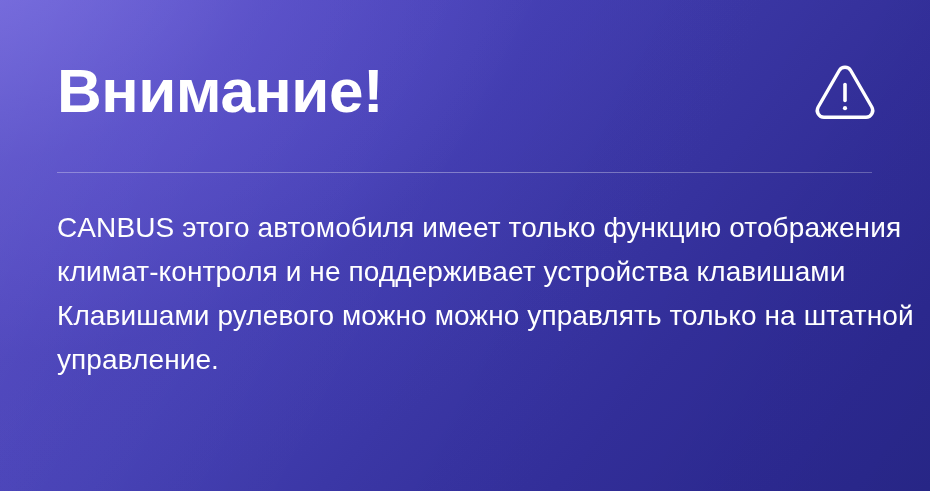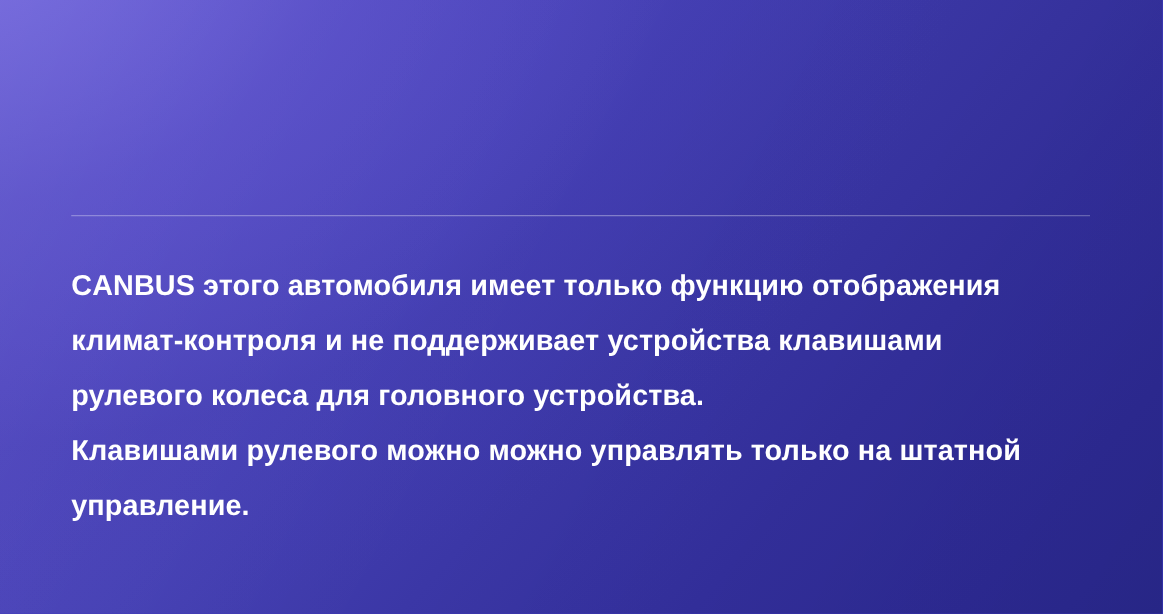--- a/index.html
+++ b/index.html
@@ -93,36 +93,53 @@
 
   .body-text {
     position: absolute;
     left: 57px;
     top: 206px;
     width: 830px;
   }
 
   .body-line {
     color: #ffffff;
-    font-size: 23px;
+    font-size: 28px;
     line-height: 44px;
-    font-weight: bold;
+    font-weight: normal;
     letter-spacing: 0.1px;
     white-space: nowrap;
   }
 </style>
 </head>
 <body>
 
 <div class="notice-card">
   <div class="sheen"></div>
 
+  <div class="title-row">
+    <h1 class="notice-title">Внимание!</h1>
+
+    <svg class="warn-icon" viewBox="0 0 62 58" aria-hidden="true">
+      <path d="M31 5.2
+               c-2.35 0 -4.5 1.22 -5.72 3.3
+               L4.2 45.0
+               c-1.22 2.12 -1.22 4.7 0.0 6.8
+               c1.22 2.1 3.4 3.4 5.8 3.4
+               h42.0
+               c2.4 0 4.58 -1.3 5.8 -3.4
+               c1.22 -2.1 1.22 -4.68 0.0 -6.8
+               L36.72 8.5
+               C35.5 6.42 33.35 5.2 31 5.2 Z" fill="none" stroke="#ffffff" stroke-width="3.4" stroke-linejoin="round" stroke-linecap="round"></path>
+      <line x1="31" y1="22.5" x2="31" y2="38.5" stroke="#ffffff" stroke-width="3.6" stroke-linecap="round"></line>
+      <circle cx="31" cy="46.2" r="2.1" fill="#ffffff"></circle>
+    </svg>
+  </div>
 
   <div class="divider"></div>
 
   <div class="body-text">
     <div class="body-line">CANBUS этого автомобиля имеет только функцию отображения</div>
     <div class="body-line">климат-контроля и не поддерживает устройства клавишами</div>
-    <div class="body-line">рулевого колеса для головного устройства.</div>
     <div class="body-line">Клавишами рулевого можно можно управлять только на штатной</div>
     <div class="body-line">управление.</div>
   </div>
 </div>
 
 </body></html>

